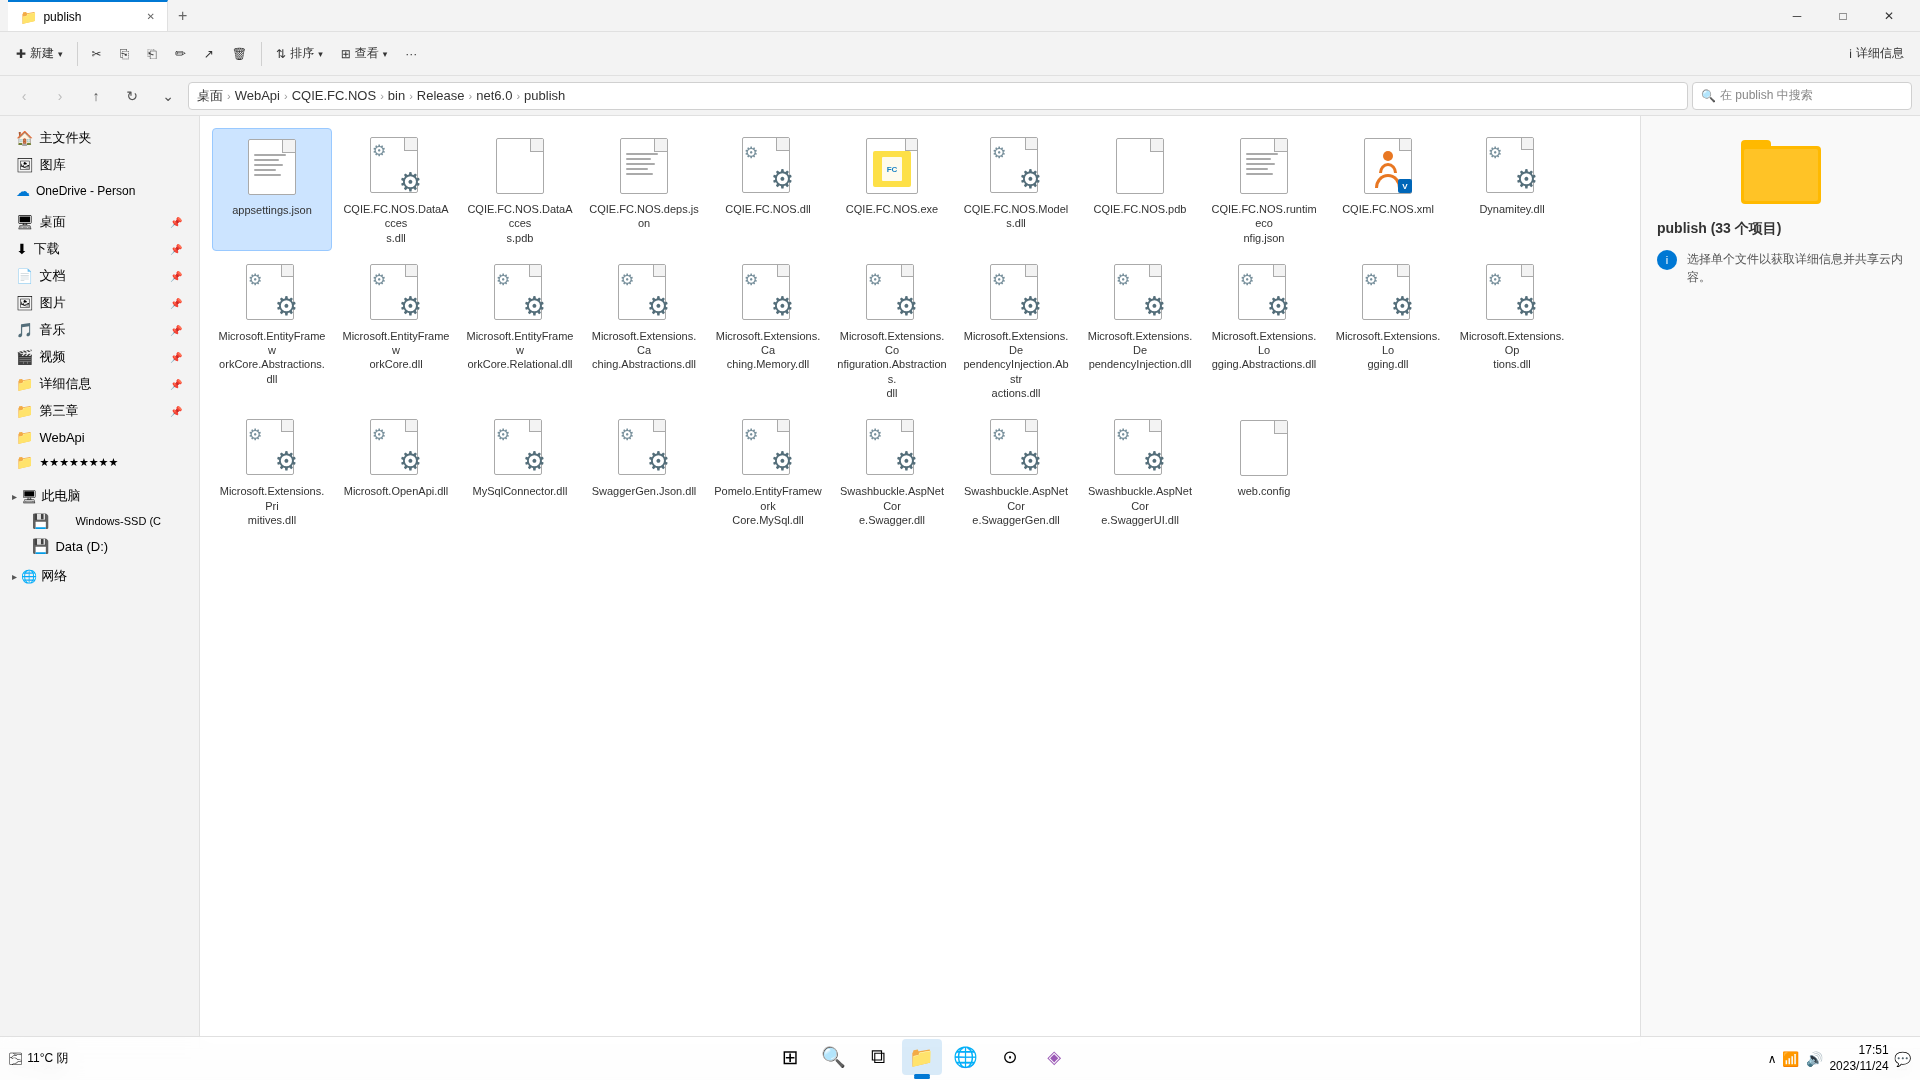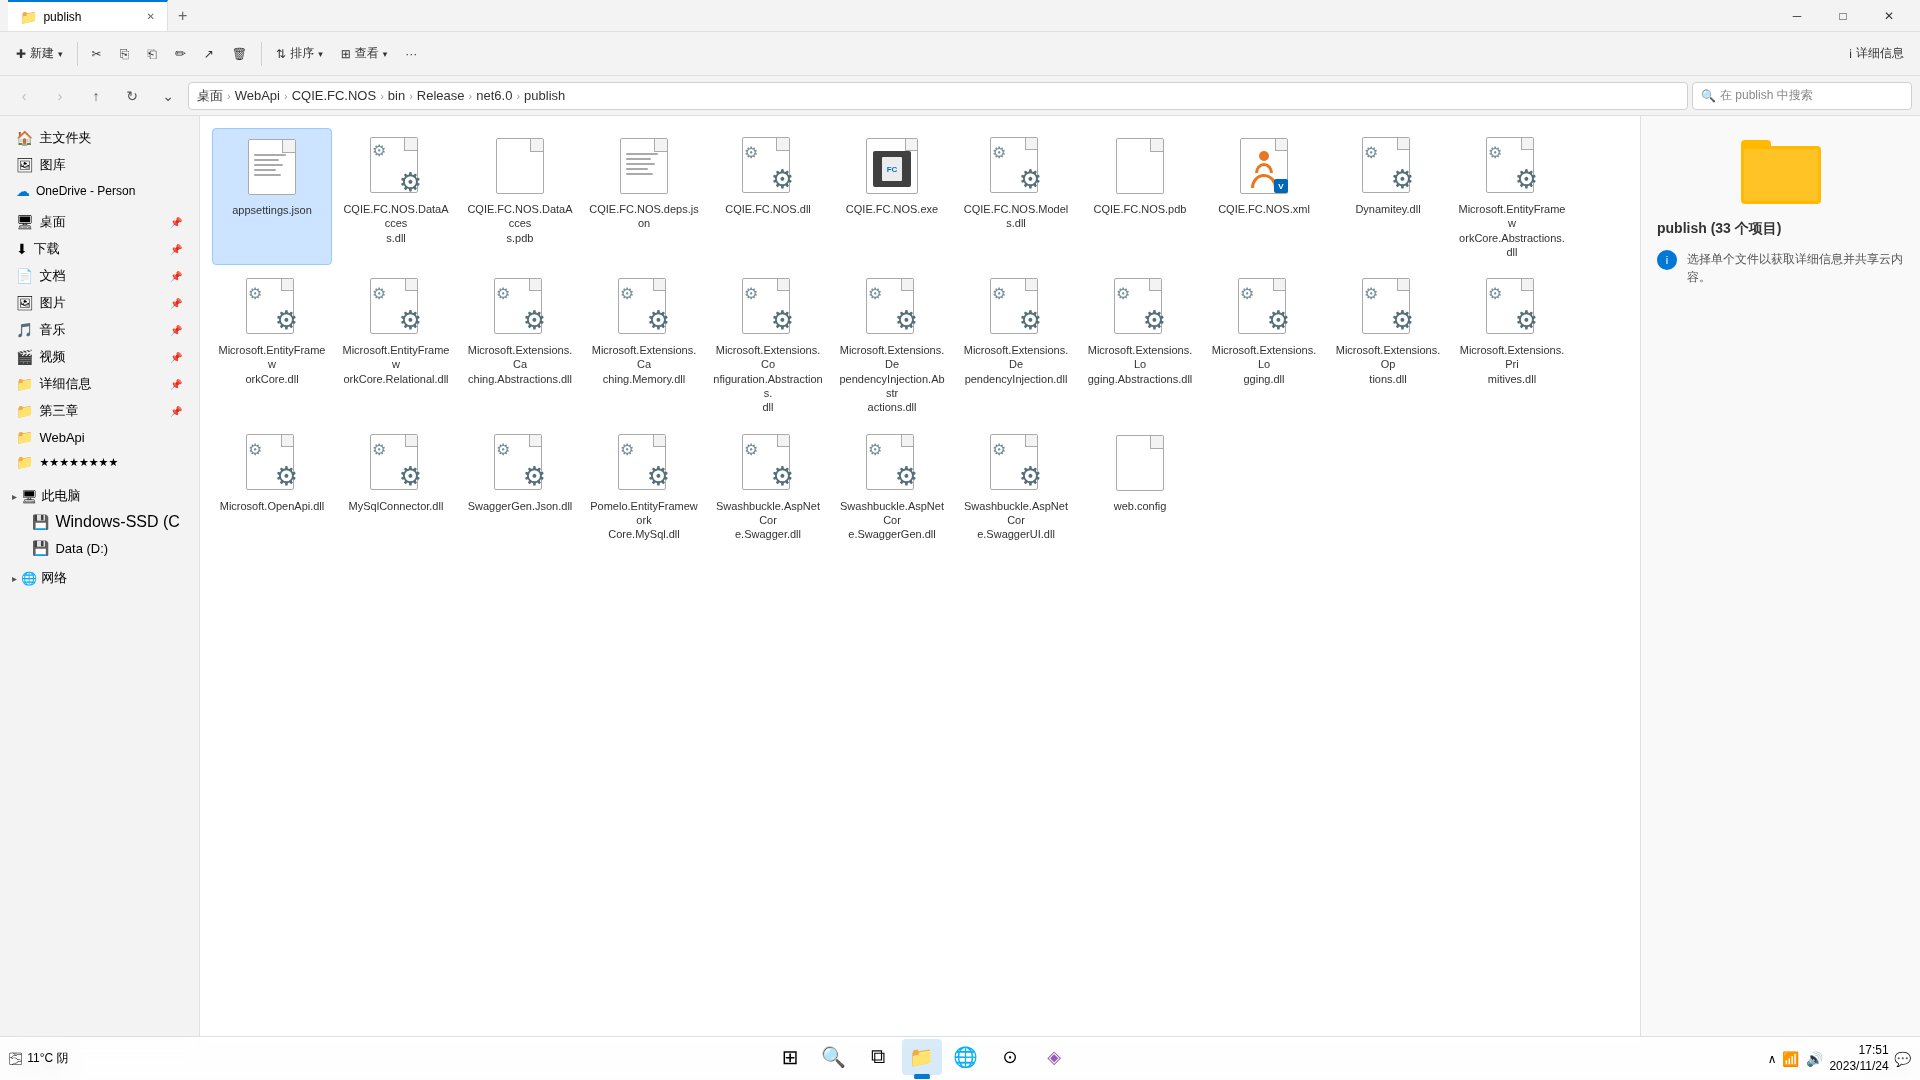--- a/index.html
+++ b/index.html
@@ -486,21 +486,21 @@
       <span style="font-size:11px;">★★★★★★★★</span>
     </div>
     <div style="height:8px;"></div>
     <div class="sidebar-expand">
       <span class="expand-arrow">▸</span>
       <span>🖥</span>
       <span>此电脑</span>
     </div>
     <div class="sidebar-item" style="padding-left:28px;">
       <span class="sidebar-icon">💾</span>
-      <span style="font-size:16px;">Windows-SSD (C</span>
+      <span style="font-size:11px;margin-left:20px;">Windows-SSD (C</span>
     </div>
     <div class="sidebar-item" style="padding-left:28px;">
       <span class="sidebar-icon">💾</span>
       <span>Data (D:)</span>
     </div>
     <div style="height:4px;"></div>
     <div class="sidebar-expand">
       <span class="expand-arrow">▸</span>
       <span>🌐</span>
       <span>网络</span>
@@ -569,21 +569,21 @@
         </div>
         <div class="file-name">CQIE.FC.NOS.dll</div>
       </div>
 
       <div class="file-item">
         <div class="file-icon-wrap">
           <div style="position:relative; width:64px; height:64px; display:flex; align-items:center; justify-content:center;">
 
             <div style="width:52px;height:56px;background:white;border:1.5px solid #aaa;border-radius:2px;position:relative;">
               <div style="position:absolute;top:0;right:0;width:12px;height:12px;background:#f3f3f3;border-left:1.5px solid #aaa;border-bottom:1.5px solid #aaa;"></div>
-              <div style="position:absolute;top:12px;left:6px;right:6px;bottom:6px;background:#404040;border-radius:2px;display:flex;align-items:center;justify-content:center;">
+              <div style="position:absolute;top:12px;left:6px;right:6px;bottom:6px;background:#fde047;border-radius:2px;display:flex;align-items:center;justify-content:center;">
                 <div style="width:20px;height:24px;background:white;border-radius:1px;opacity:0.9;position:relative;">
                   <div style="position:absolute;inset:0;display:flex;align-items:center;justify-content:center;font-size:8px;color:#0078d4;font-weight:bold;">FC</div>
                 </div>
               </div>
             </div>
           </div>
         </div>
         <div class="file-name">CQIE.FC.NOS.exe</div>
       </div>
 
@@ -601,20 +601,34 @@
       </div>
 
 
       <div class="file-item">
         <div class="file-icon-wrap">
           <div class="icon-file" style="width:48px;height:56px;"></div>
         </div>
         <div class="file-name">CQIE.FC.NOS.pdb</div>
       </div>
 
+      <div class="file-item">
+        <div class="file-icon-wrap">
+          <div class="icon-json">
+            <div class="json-lines">
+              <div class="json-line" style="width:90%;"></div>
+              <div class="json-line" style="width:70%;"></div>
+              <div class="json-line" style="width:80%;"></div>
+              <div class="json-line" style="width:60%;"></div>
+              <div class="json-line" style="width:75%;"></div>
+            </div>
+          </div>
+        </div>
+        <div class="file-name">CQIE.FC.NOS.runtimeco<br>nfig.json</div>
+      </div>
 
       <div class="file-item">
         <div class="file-icon-wrap">
           <div style="position:relative;width:52px;height:58px;display:flex;align-items:center;justify-content:center;">
             <div style="width:48px;height:56px;background:white;border:1.5px solid #aaa;border-radius:2px;position:relative;display:flex;align-items:center;justify-content:center;">
               <div style="position:absolute;top:0;right:0;width:12px;height:12px;background:#f3f3f3;border-left:1.5px solid #aaa;border-bottom:1.5px solid #aaa;"></div>
 
               <div style="display:flex;flex-direction:column;align-items:center;margin-top:6px;">
                 <div style="width:10px;height:10px;background:#e87722;border-radius:50%;margin-bottom:2px;"></div>
                 <div style="width:18px;height:10px;border:3px solid #e87722;border-radius:50% 50% 0 0 / 100% 100% 0 0;border-bottom:none;margin-bottom:1px;"></div>

